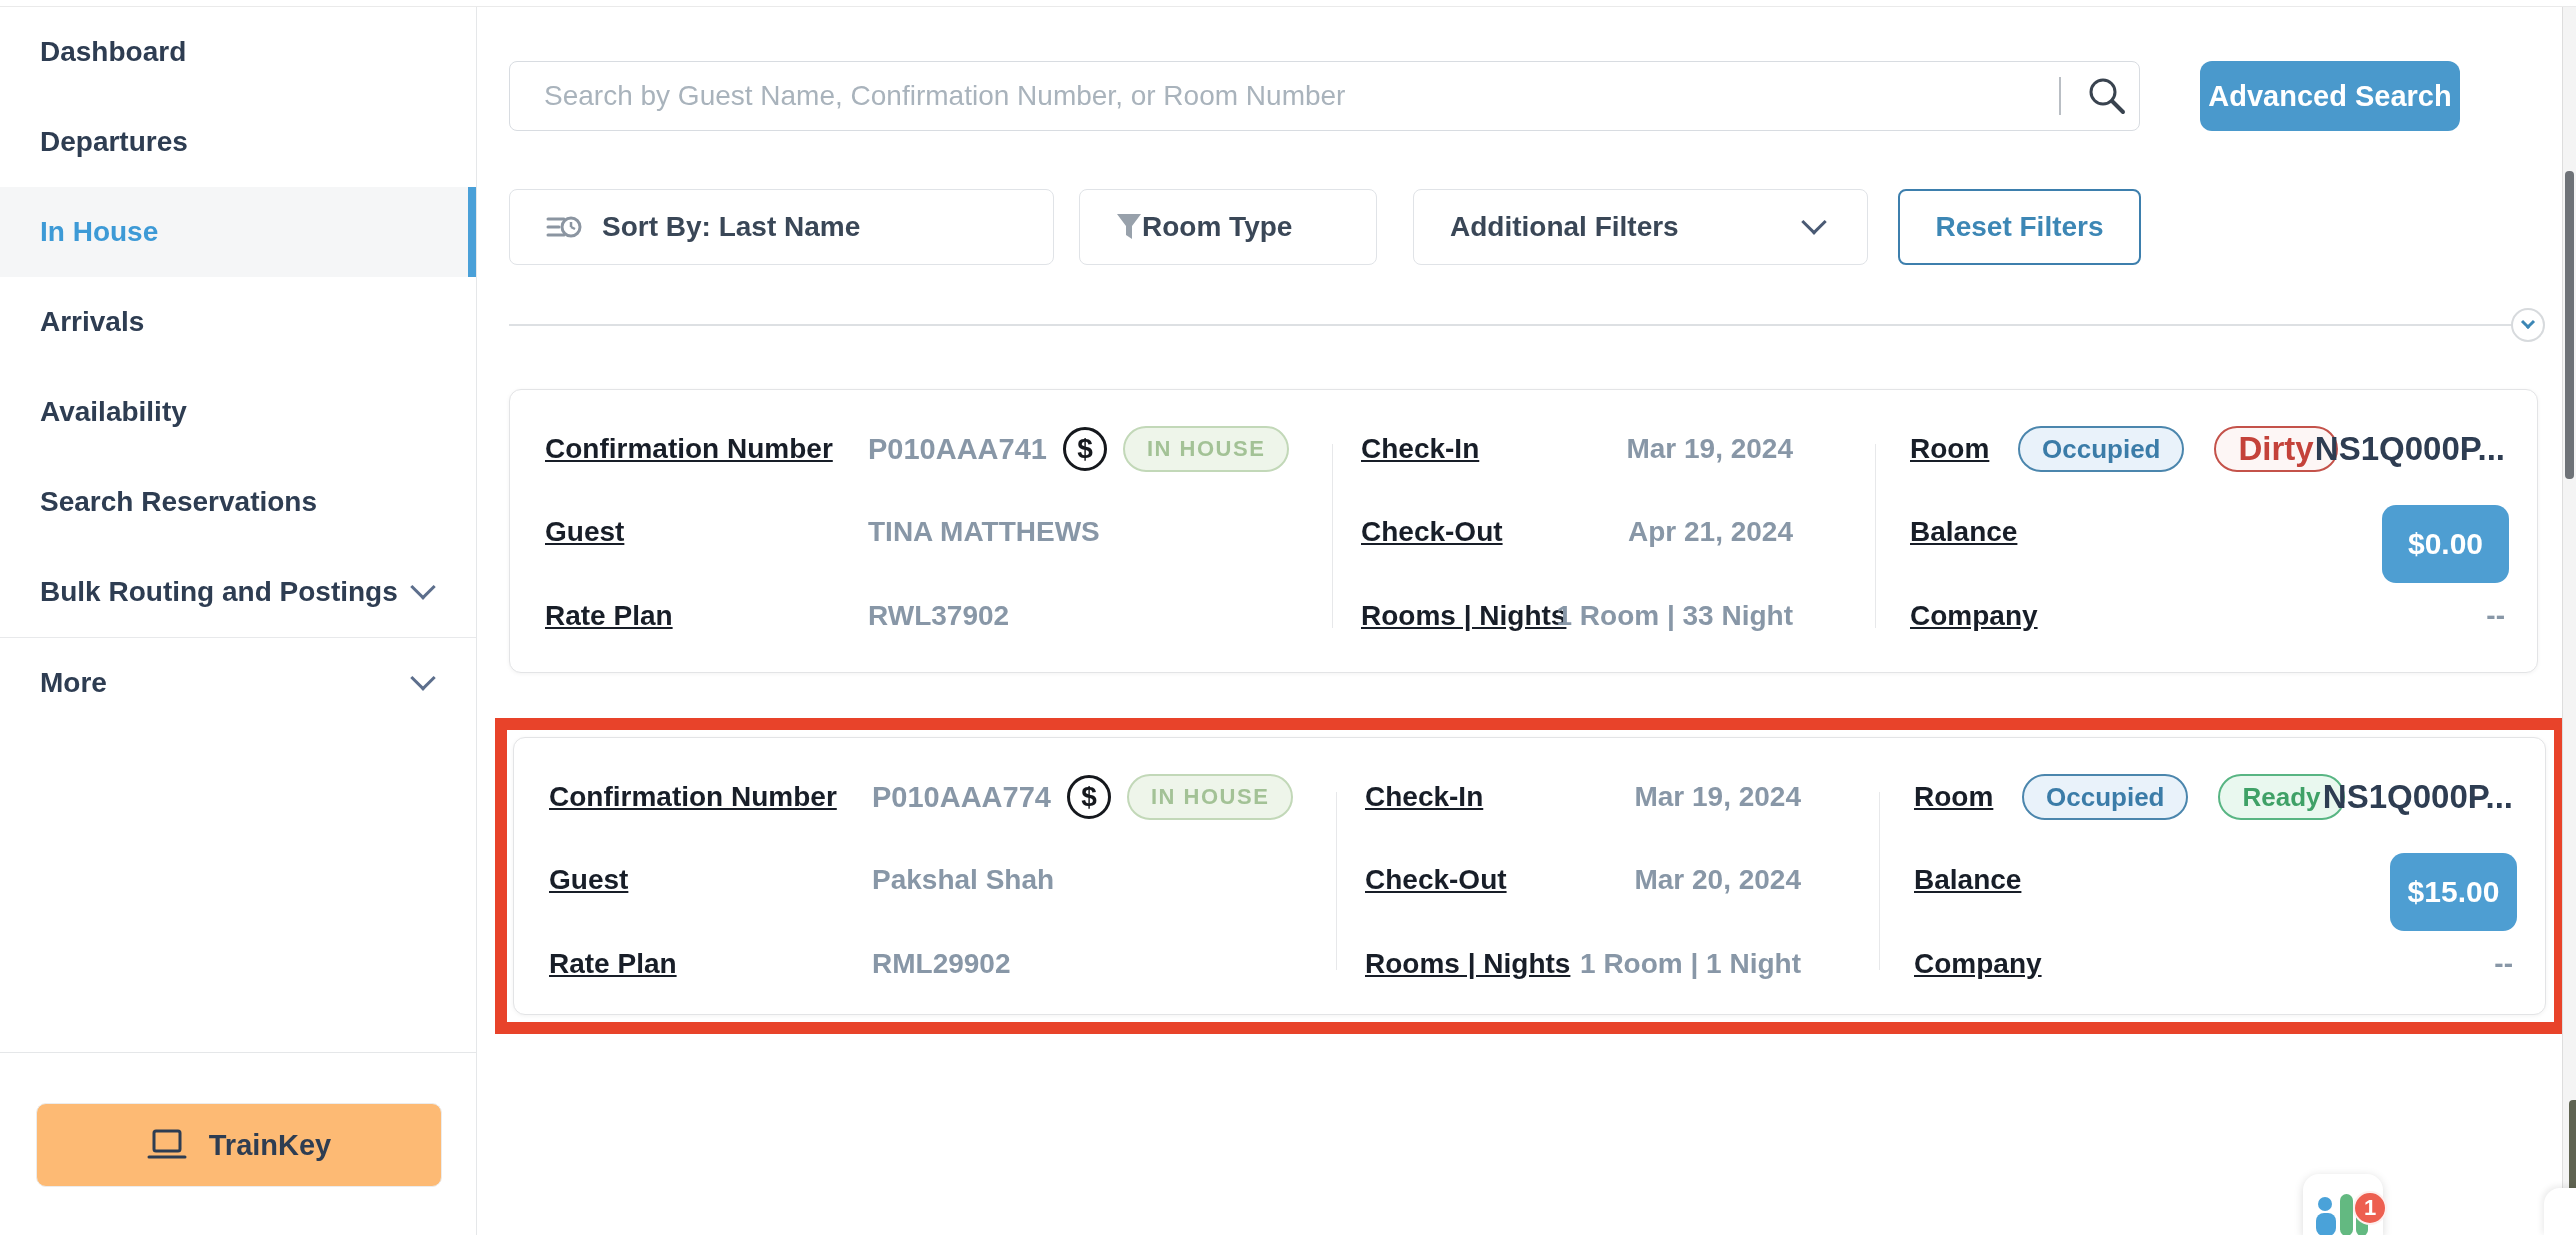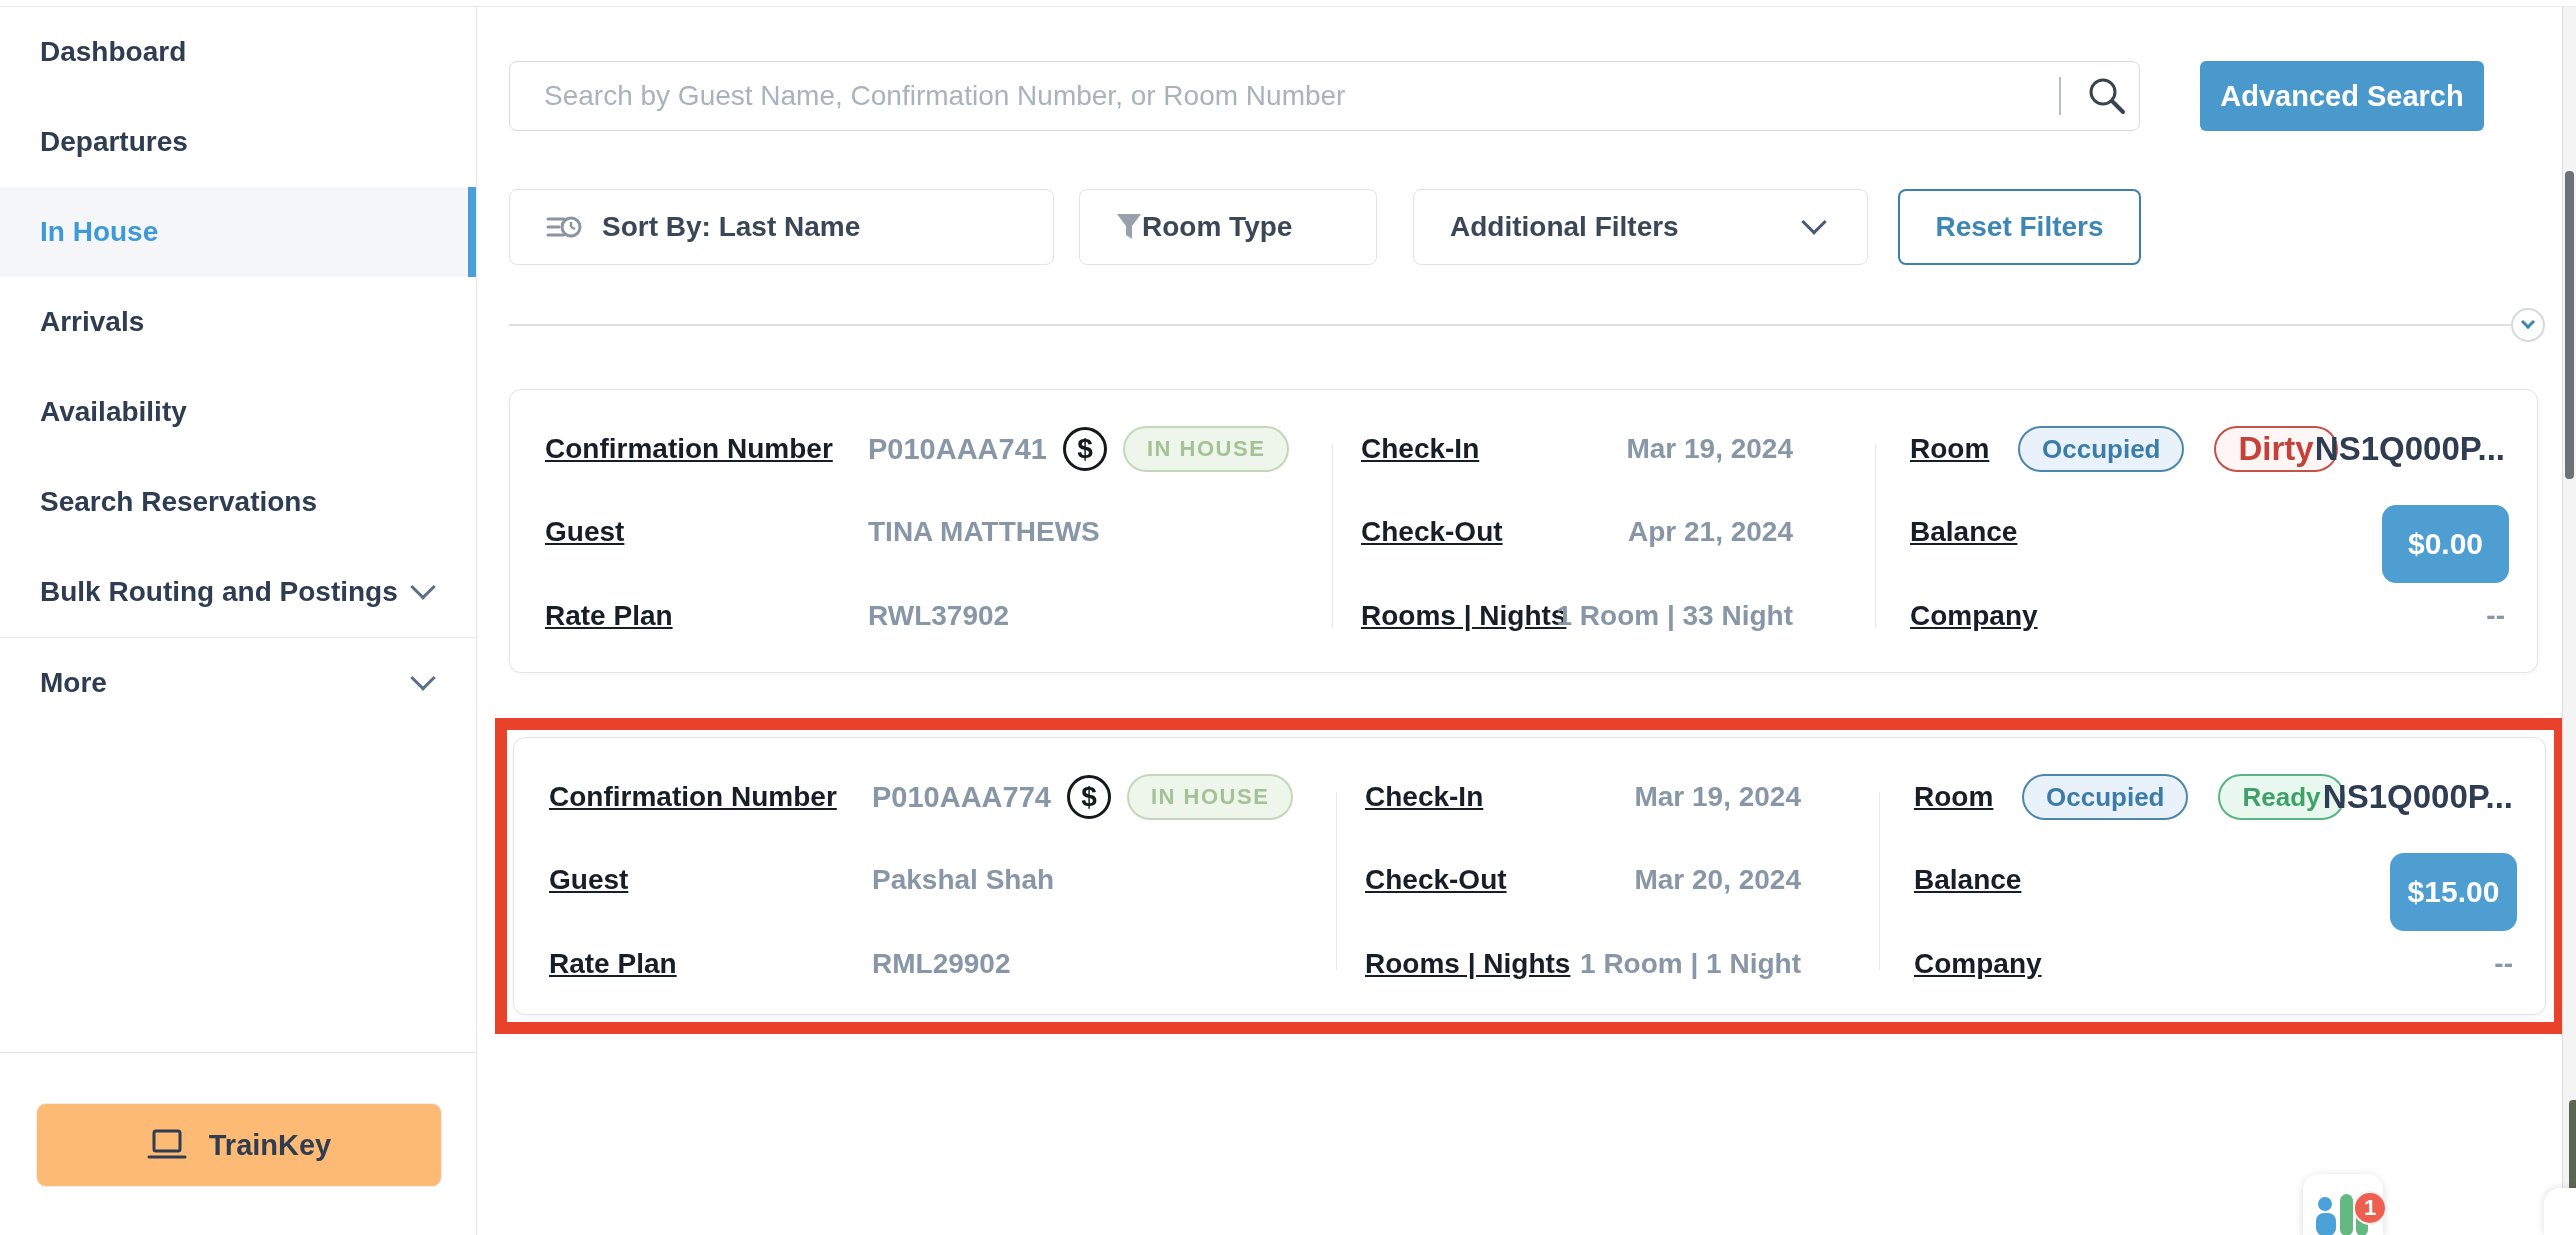--- a/index.html
+++ b/index.html
@@ -23,22 +23,22 @@
                   display: flex; align-items: center; justify-content: center; gap: 22px; cursor: pointer; }
   .trainkey-label { font-size: 29px; font-weight: 700; color: #2e3d52; }
 
   
   .search-input { position: absolute; left: 509px; top: 61px; width: 1631px; height: 70px;
                   border: 1px solid #d8dce1; border-radius: 8px; padding: 0 129px 0 34px;
                   font-family: "Liberation Sans", sans-serif; font-size: 28px; color: #3a4757; outline: none; }
   .search-input::placeholder { color: #a9b3bc; }
   .search-vdiv { position: absolute; left: 2059px; top: 77px; width: 2px; height: 38px; background: #b9bec4; }
   .search-icon { position: absolute; left: 2086px; top: 75px; width: 42px; height: 42px; cursor: pointer; }
-  .adv-btn { position: absolute; left: 2200px; top: 61px; width: 284px; height: 70px;
-             background: #4a99cc; border: none; border-radius: 6px; color: #fff;
+  .adv-btn { position: absolute; left: 2200px; top: 61px; width: 260px; height: 70px;
+             background: #4a99cc; border: none; border-radius: 12px; color: #fff;
              font-family: "Liberation Sans", sans-serif; font-size: 29px; font-weight: 600; cursor: pointer; }
 
   
   .filter-btn { position: absolute; top: 189px; height: 76px; background: #fff;
                 border: 1px solid #e0e3e7; border-radius: 8px; display: flex; align-items: center;
                 font-size: 28px; font-weight: 600; color: #3a4757; cursor: pointer; }
   .sort-btn { left: 509px; width: 545px; padding-left: 36px; gap: 20px; }
   .roomtype-btn { left: 1079px; width: 298px; padding-left: 36px; }
   .addfilters-btn { left: 1413px; width: 455px; padding-left: 36px; padding-right: 44px; }
   .addfilters-btn .chev { border-color: #4a5a74; }

